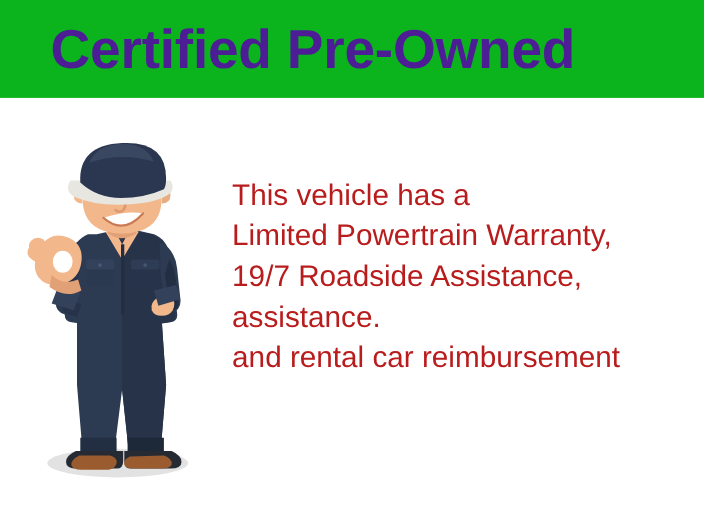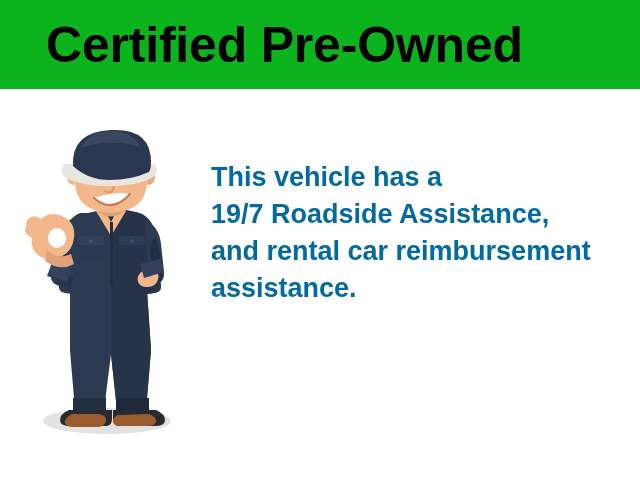--- a/index.html
+++ b/index.html
@@ -29,43 +29,43 @@
     height: 89px;
     background: #0bb41d;
   }
   #header-title {
     position: absolute;
     left: 46px;
     top: 14px;
     width: 560px;
     height: 62px;
     line-height: 62px;
-    color: #000000;
+    color: #4c1d95;
     font-family: "Liberation Sans", sans-serif;
     font-size: 50px;
     font-weight: bold;
     letter-spacing: -0.2px;
     white-space: nowrap;
   }
 
   
   #body-copy {
     position: absolute;
     left: 211px;
     top: 159px;
     width: 420px;
   }
   .copy-line {
     display: block;
     height: 37px;
     line-height: 37px;
-    color: #0369a1;
+    color: #b91c1c;
     font-family: "Liberation Sans", sans-serif;
     font-size: 27px;
-    font-weight: bold;
+    font-weight: normal;
     white-space: nowrap;
   }
 
   
   #mechanic-illustration {
     position: absolute;
     left: 18px;
     top: 118px;
     width: 185px;
     height: 320px;
@@ -150,18 +150,19 @@
 
       <path d="M46 46 q-6 10 4 15 q18 8 45 7 q27 -1 40 -9 q7 -5 2 -13 z" fill="#e8e6e0"></path>
       <path d="M55 48 q-2 -34 38 -36 q40 -2 40 32 q0 7 -2 10 q-18 8 -39 8 q-22 0 -37 -14 z" fill="#2b3750"></path>
       <path d="M63 30 q8 -17 30 -17 q22 0 29 16 q-30 -9 -59 1 z" fill="#3a4760"></path>
       <path cx="93" cy="11" r="3" fill="#222e42"></path>
     </svg>
   </div>
 
   <div id="body-copy">
     <span class="copy-line">This vehicle has a</span>
+    <span class="copy-line">Limited Powertrain Warranty,</span>
     <span class="copy-line">19/7 Roadside Assistance,</span>
+    <span class="copy-line">assistance.</span>
     <span class="copy-line">and rental car reimbursement</span>
-    <span class="copy-line">assistance.</span>
   </div>
 
 </div>
 
 </body></html>

